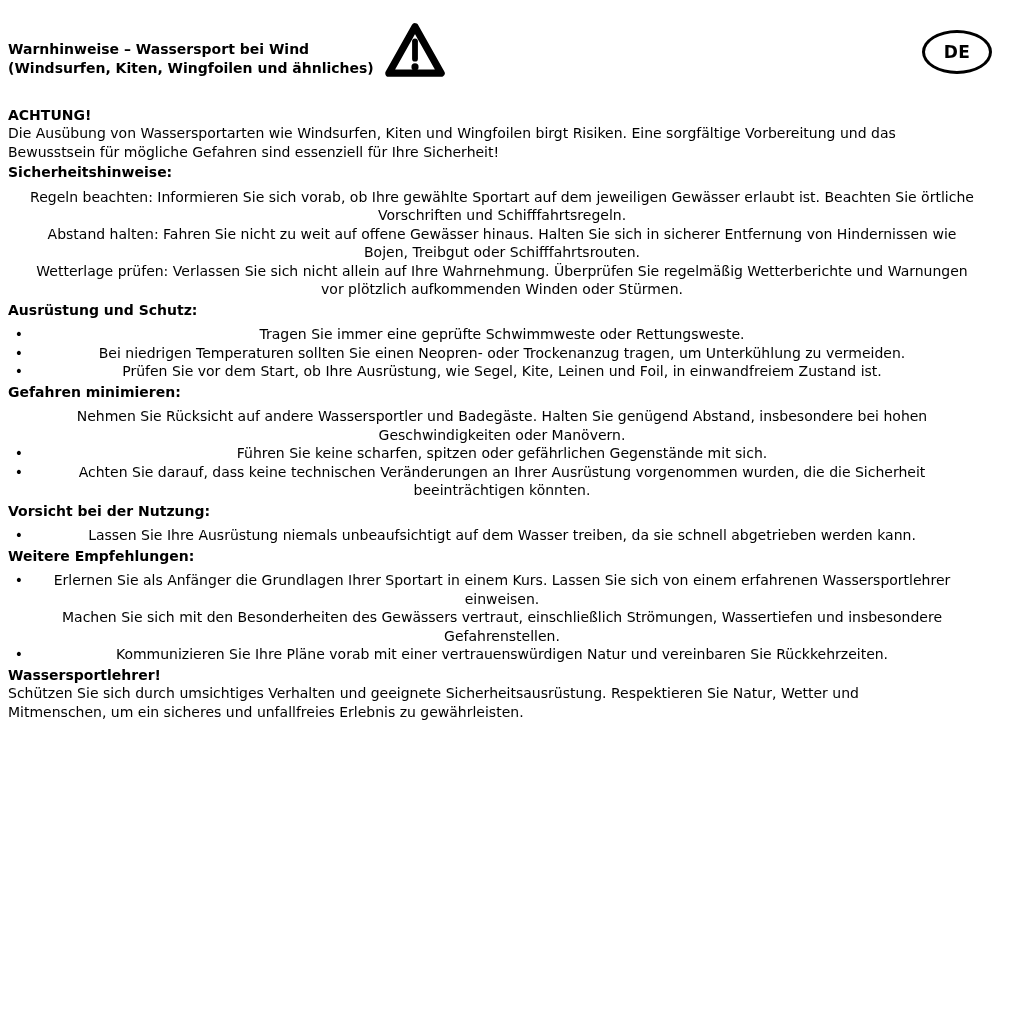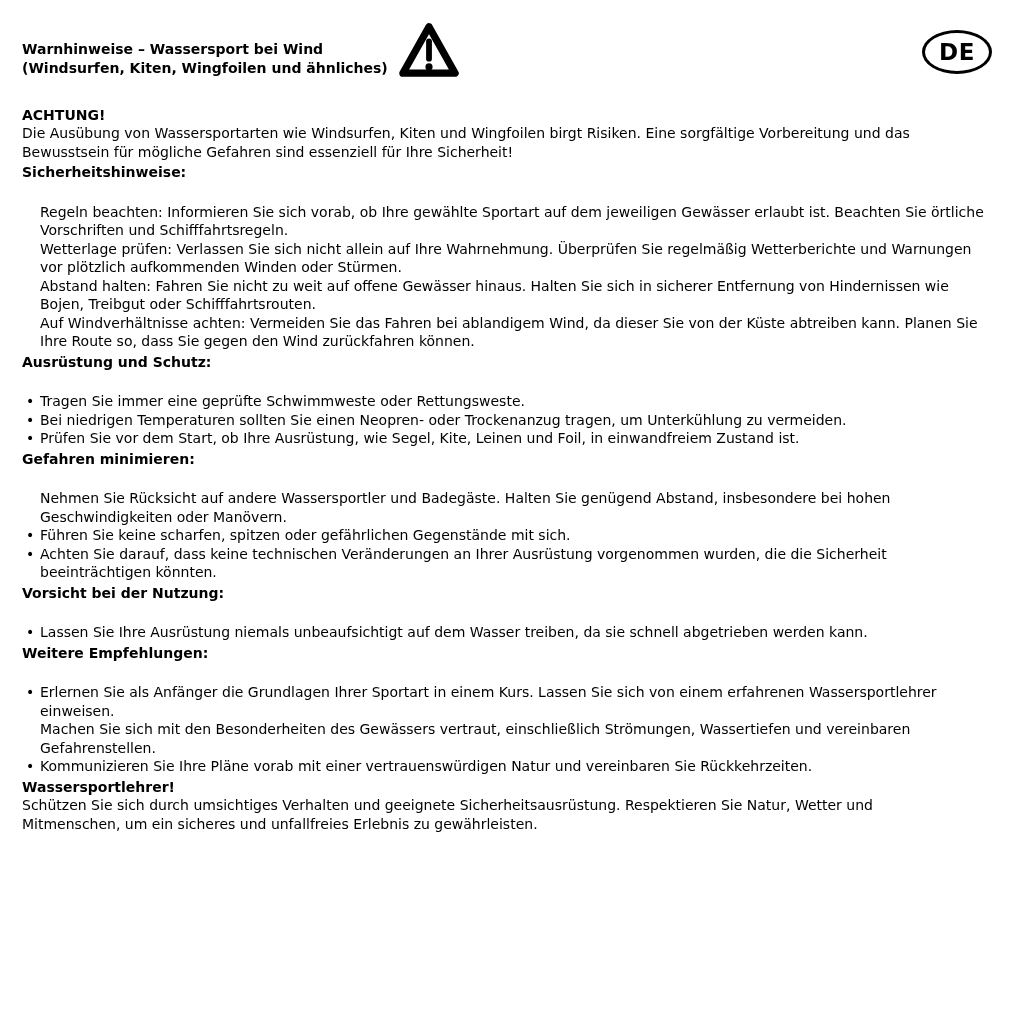--- a/index.html
+++ b/index.html
@@ -14,21 +14,21 @@
     font-family: "DejaVu Sans", "Liberation Sans", sans-serif;
     font-size: 14px;
     line-height: 18.5px;
     -webkit-font-smoothing: antialiased;
   }
   .page {
     position: relative;
     box-sizing: border-box;
     width: 1020px;
     height: 1026px;
-    padding: 40px 28px 0 22px;
+    padding: 40px 28px 0 8px;
     overflow: hidden;
   }
   
   .header {
     position: relative;
     display: flex;
     align-items: flex-start;
   }
   .title-block {
     font-weight: bold;
@@ -46,36 +46,37 @@
     top: -10px;
     right: 0px;
     width: 64px;
     height: 38px;
     border: 3.5px solid #000;
     border-radius: 50%;
     display: flex;
     align-items: center;
     justify-content: center;
     font-weight: bold;
-    font-size: 23px;
+    font-size: 17px;
     letter-spacing: 0.5px;
   }
   
   .heading {
     font-weight: bold;
     margin-top: 2px;
   }
   .heading.first {
     margin-top: 21px;
   }
   .para {
     max-width: 925px;
   }
   .list {
-    margin-top: 21px;
+    margin-top: 6px;
+    text-align: center;
   }
   .li {
     display: flex;
     align-items: flex-start;
   }
   .li .marker {
     flex: none;
     width: 14px;
     padding-left: 4px;
   }
@@ -113,30 +114,26 @@
 
   <div class="section">
     <div class="heading">Sicherheitshinweise:</div>
     <div class="list">
       <div class="li">
         <span class="marker"></span>
         <span class="li-text">Regeln beachten: Informieren Sie sich vorab, ob Ihre gewählte Sportart auf dem jeweiligen Gewässer erlaubt ist. Beachten Sie örtliche Vorschriften und Schifffahrtsregeln.</span>
       </div>
       <div class="li">
         <span class="marker"></span>
+        <span class="li-text">Abstand halten: Fahren Sie nicht zu weit auf offene Gewässer hinaus. Halten Sie sich in sicherer Entfernung von Hindernissen wie Bojen, Treibgut oder Schifffahrtsrouten.</span>
+      </div>
+      <div class="li">
+        <span class="marker"></span>
         <span class="li-text">Wetterlage prüfen: Verlassen Sie sich nicht allein auf Ihre Wahrnehmung. Überprüfen Sie regelmäßig Wetterberichte und Warnungen vor plötzlich aufkommenden Winden oder Stürmen.</span>
       </div>
-      <div class="li">
-        <span class="marker"></span>
-        <span class="li-text">Abstand halten: Fahren Sie nicht zu weit auf offene Gewässer hinaus. Halten Sie sich in sicherer Entfernung von Hindernissen wie Bojen, Treibgut oder Schifffahrtsrouten.</span>
-      </div>
-      <div class="li">
-        <span class="marker"></span>
-        <span class="li-text">Auf Windverhältnisse achten: Vermeiden Sie das Fahren bei ablandigem Wind, da dieser Sie von der Küste abtreiben kann. Planen Sie Ihre Route so, dass Sie gegen den Wind zurückfahren können.</span>
-      </div>
     </div>
   </div>
 
   <div class="section">
     <div class="heading">Ausrüstung und Schutz:</div>
     <div class="list">
       <div class="li">
         <span class="marker">•</span>
         <span class="li-text">Tragen Sie immer eine geprüfte Schwimmweste oder Rettungsweste.</span>
       </div>
@@ -181,21 +178,21 @@
 
   <div class="section">
     <div class="heading">Weitere Empfehlungen:</div>
     <div class="list">
       <div class="li">
         <span class="marker">•</span>
         <span class="li-text">Erlernen Sie als Anfänger die Grundlagen Ihrer Sportart in einem Kurs. Lassen Sie sich von einem erfahrenen Wassersportlehrer einweisen.</span>
       </div>
       <div class="li">
         <span class="marker"></span>
-        <span class="li-text">Machen Sie sich mit den Besonderheiten des Gewässers vertraut, einschließlich Strömungen, Wassertiefen und vereinbaren Gefahrenstellen.</span>
+        <span class="li-text">Machen Sie sich mit den Besonderheiten des Gewässers vertraut, einschließlich Strömungen, Wassertiefen und insbesondere Gefahrenstellen.</span>
       </div>
       <div class="li">
         <span class="marker">•</span>
         <span class="li-text">Kommunizieren Sie Ihre Pläne vorab mit einer vertrauenswürdigen Natur und vereinbaren Sie Rückkehrzeiten.</span>
       </div>
     </div>
   </div>
 
   <div class="section">
     <div class="heading">Wassersportlehrer!</div>

